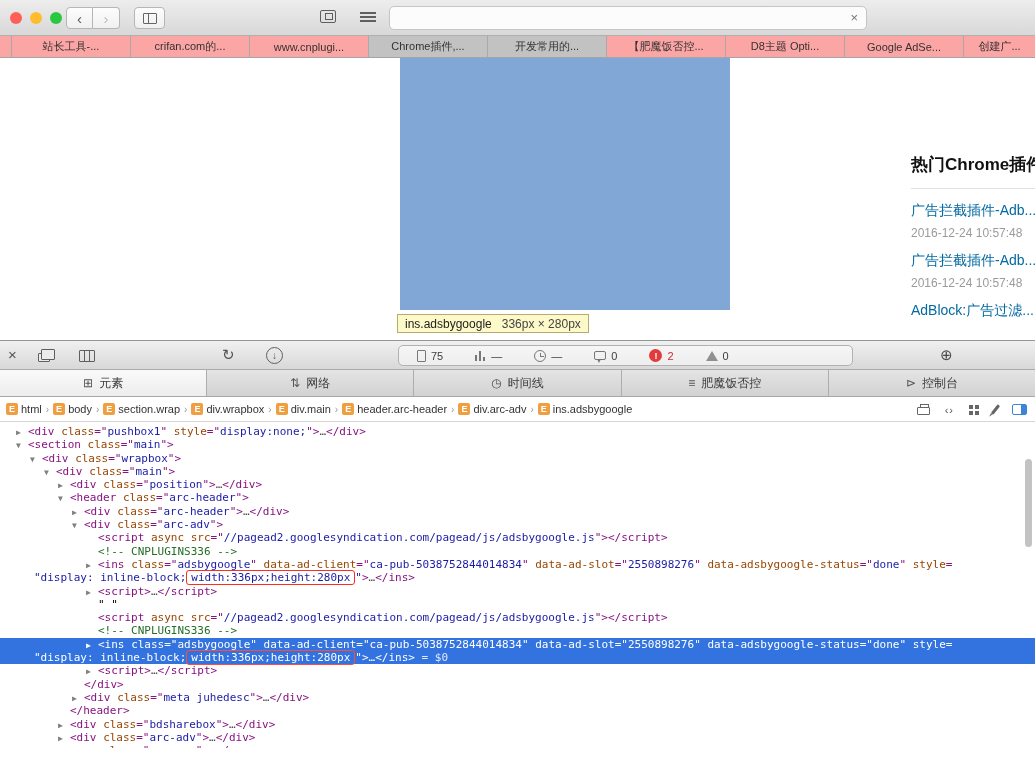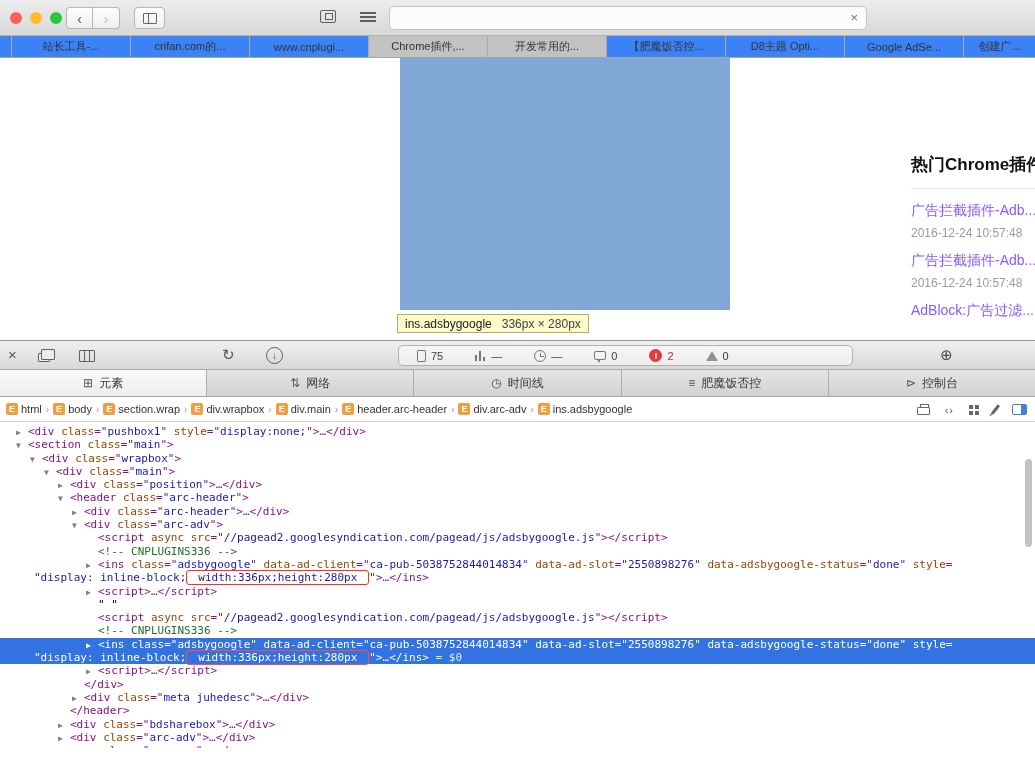--- a/index.html
+++ b/index.html
@@ -21,36 +21,36 @@
   .tabov-btn{position:absolute;left:320px;top:10px}
   .tabov-icon{width:16px;height:13px;border:1px solid #5f5f5f;border-radius:2px;position:relative;display:block}
   .tabov-icon::after{content:"";position:absolute;right:2px;top:2px;width:6px;height:5px;border:1px solid #5f5f5f}
   .reader-btn{position:absolute;left:360px;top:12px}
   .reader-icon{display:block;width:16px;height:2px;background:#5f5f5f;box-shadow:0 4px 0 #5f5f5f,0 8px 0 #5f5f5f}
   .urlbar{position:absolute;left:389px;top:6px;width:478px;height:24px;background:#fcfcfc;border:1px solid #c5c5c5;border-radius:5px;display:flex;align-items:center;justify-content:center;font-size:12px;color:#333}
   .stop-x{position:absolute;right:8px;top:3px;font-size:13px;color:#777;cursor:default}
 
   
   .tabbar{position:absolute;top:36px;left:0;right:0;height:22px;background:#cfcfcf;display:flex;border-bottom:1px solid #a5a5a5}
-  .btab{width:119px;flex:none;height:100%;border-right:1px solid #a9a9a9;background:#3b82f6;font-size:11px;color:#333;display:flex;align-items:center;justify-content:center;overflow:hidden;white-space:nowrap;padding:0 5px}
+  .btab{width:119px;flex:none;height:100%;border-right:1px solid #a9a9a9;background:#fca5a5;font-size:11px;color:#333;display:flex;align-items:center;justify-content:center;overflow:hidden;white-space:nowrap;padding:0 5px}
   .btab.dark{background:#c2c2c2}
   .btab.frag{width:12px;padding:0}
   .btab:last-child{flex:1;width:auto;border-right:none}
 
   
   .page{position:absolute;top:58px;left:0;right:0;height:282px;background:#fff;overflow:hidden}
   .hl-box{position:absolute;left:400px;top:0;width:330px;height:252px;background:rgba(96,145,202,0.8)}
   .hl-tooltip{position:absolute;left:397px;top:256px;height:19px;background:#fdf9c8;border:1px solid #b4ae6e;padding:1px 7px;font-size:12px;display:flex;gap:10px;align-items:center;white-space:nowrap}
   .tt-el{color:#222}
   .tt-size{color:#444}
   .page-sidebar{position:absolute;left:905px;top:0;width:130px;height:100%;overflow:hidden}
   .ps-heading{font-size:17px;font-weight:bold;color:#111;margin:95px 0 12px 6px;white-space:nowrap}
   .ps-divider{border-top:1px solid #e2e2e2;margin:0 0 13px 6px}
   .ps-item{margin:0 0 12px 6px}
-  .ps-title{font-size:14px;color:#8b5cf6;white-space:nowrap}
+  .ps-title{font-size:14px;color:#0369a1;white-space:nowrap}
   .ps-date{font-size:12px;color:#9b9b9b;margin-top:6px;white-space:nowrap}
 
   
   .inspector{position:absolute;top:340px;left:0;right:0;height:430px;background:#fff}
   .insp-toolbar{position:absolute;top:0;left:0;right:0;height:30px;background:linear-gradient(#f0f0f0,#d8d8d8);border-top:1px solid #979797;border-bottom:1px solid #ababab}
   .close-x{position:absolute;left:8px;top:5px;font-size:15px;color:#555}
   .dup-icon{position:absolute;left:38px;top:12px;width:12px;height:9px;border:1px solid #5f5f5f;border-radius:1px;background:#ececec}
   .dup-icon::before{content:"";position:absolute;left:2px;top:-5px;width:12px;height:9px;border:1px solid #5f5f5f;border-radius:1px;background:#ececec}
   .cols-icon{position:absolute;left:79px;top:9px;width:16px;height:12px;border:1px solid #5f5f5f;border-radius:1px}
   .cols-icon::before{content:"";position:absolute;left:4px;top:0;bottom:0;width:1px;background:#5f5f5f}
@@ -97,21 +97,21 @@
   .panel-icon{width:15px;height:11px;border:1px solid #3f83d6;border-radius:2px;position:relative}
   .panel-icon::after{content:"";position:absolute;right:0;top:0;bottom:0;width:5px;background:#3f83d6}
 
   
   .dom-tree{position:absolute;top:83px;left:0;right:0;bottom:22px;background:#fff;overflow:hidden;font-family:"DejaVu Sans Mono",monospace;font-size:11px;line-height:13.3px;padding-top:2px}
   .dom-row{position:relative;white-space:nowrap;height:13.3px}
   .dom-row.sel{background:#3273df}
   .arr{position:absolute;font-size:8px;color:#808080;top:1px}
   .sel .arr{color:#fff}
   .tk-t{color:#881280}.tk-a{color:#994500}.tk-v{color:#1a1aa6}.tk-c{color:#236e25}.tk-x{color:#000}.tk-d{color:#4a4a4a}
-  .tk-r{color:#1a1aa6;border:1.5px solid #ff2d21;border-radius:3px;padding:0 11px}
+  .tk-r{color:#1a1aa6;border:1.5px solid #ff2d21;border-radius:3px;padding:0 4px}
   .tk-s{color:#888}
   .sel span{color:#fff}
   .sel .tk-r{border-color:#ff4b3e}
   .sel .tk-s{color:rgba(255,255,255,.85)}
   .vscroll{position:absolute;right:3px;top:36px;width:7px;height:88px;background:#c3c3c3;border-radius:4px}
 
   
   .statusbar{position:absolute;bottom:0;left:0;right:0;height:22px;background:#f7f7f7;border-top:1px solid #cfcfcf}
   .console-arrow{position:absolute;left:5px;top:6px;width:0;height:0;border-top:5px solid transparent;border-bottom:5px solid transparent;border-left:7px solid #3b82e0}
   .frame-label{position:absolute;right:26px;top:4px;font-size:12px;color:#333}

